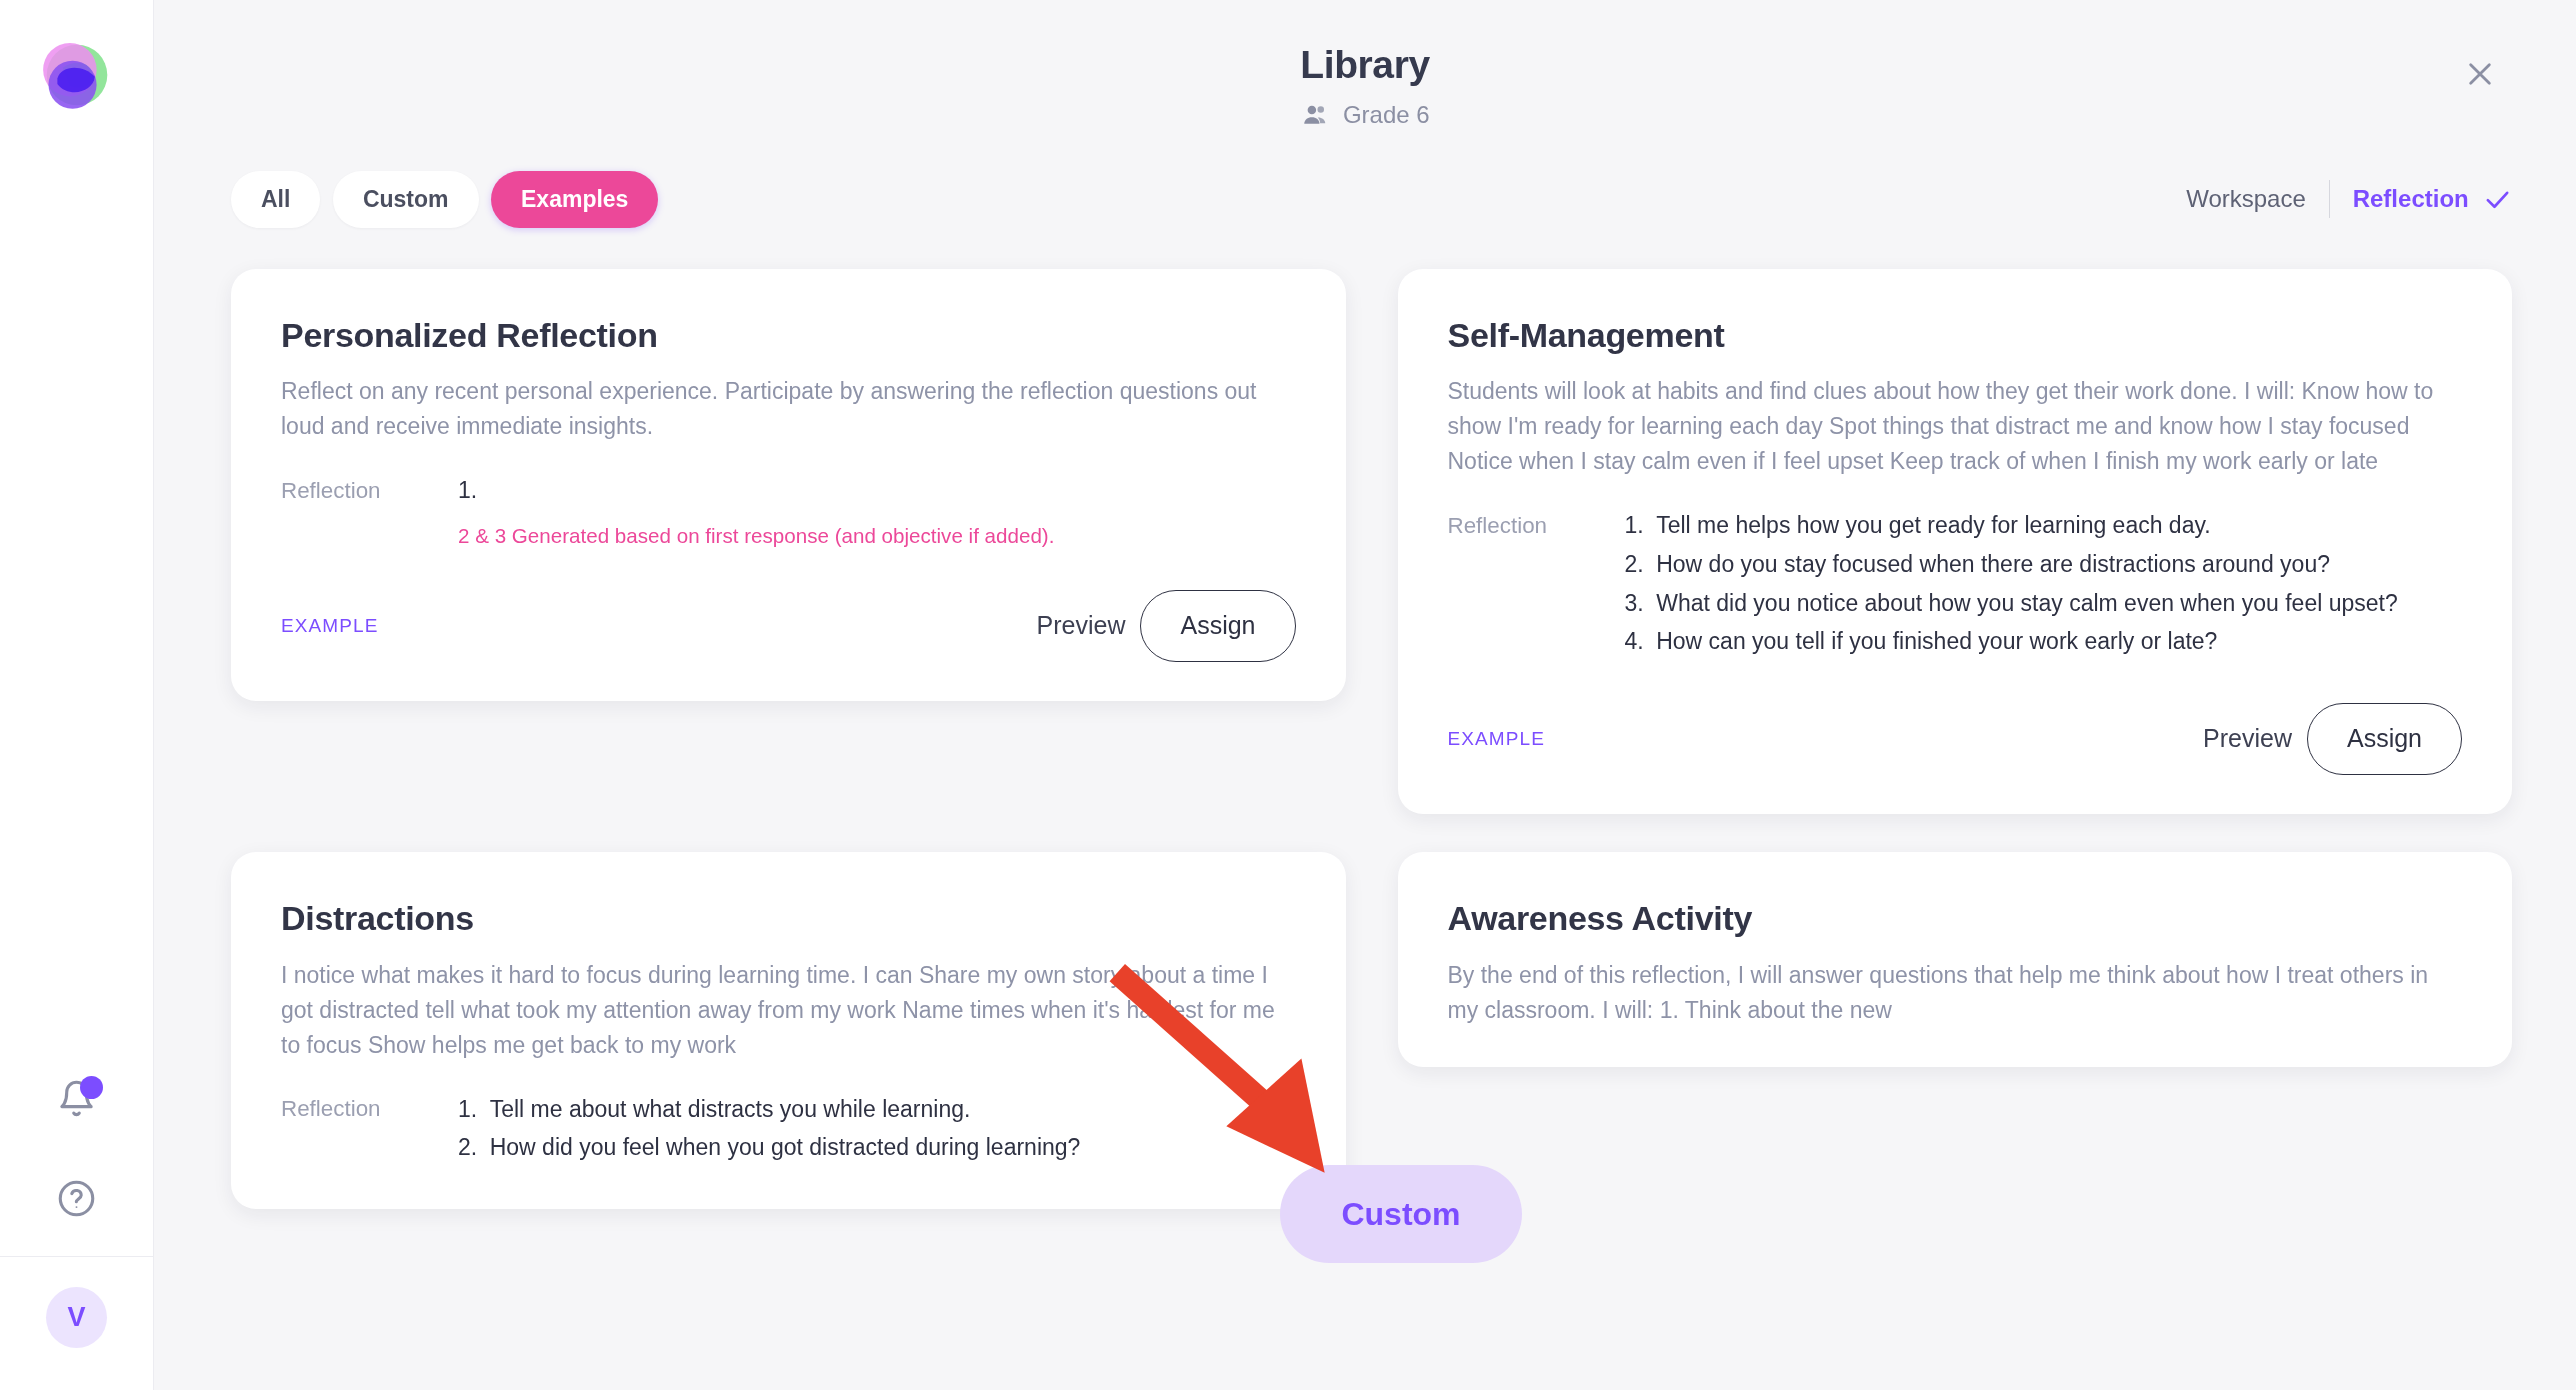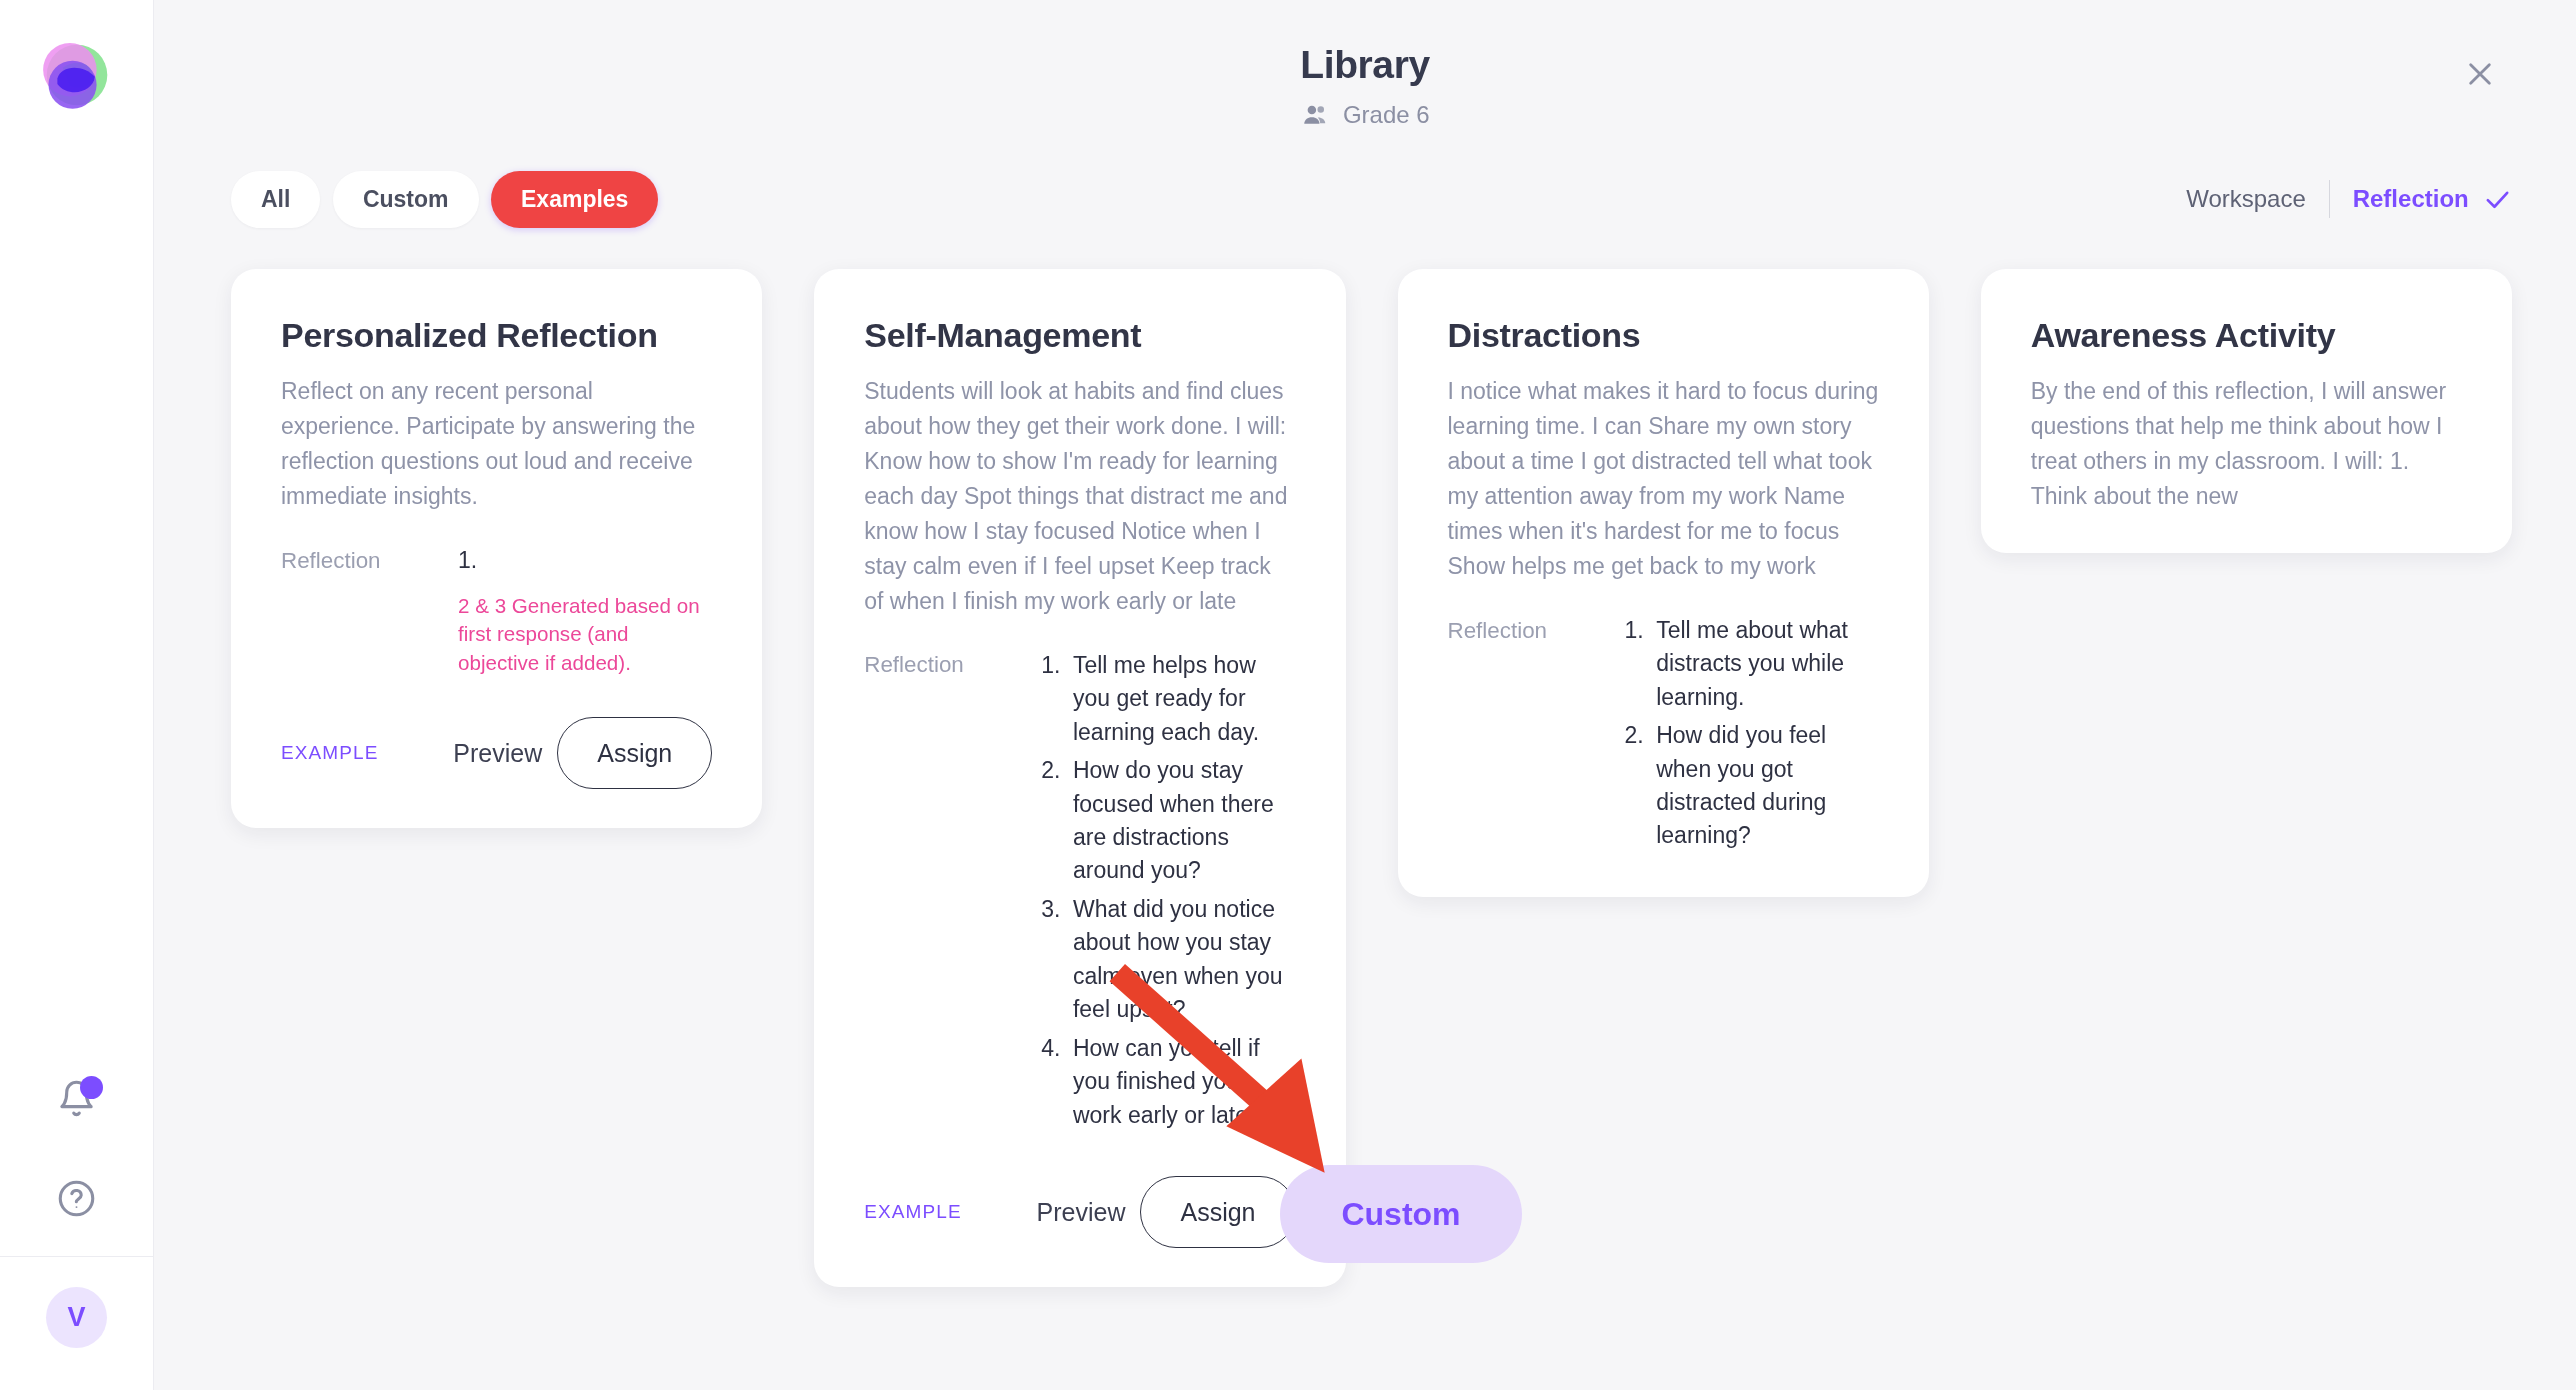--- a/index.html
+++ b/index.html
@@ -75,33 +75,33 @@
   .tabs { display: flex; gap: 12.5px; }
   .tab {
     border: none; cursor: pointer;
     padding: 0 30px; height: 57px; border-radius: 30px;
     background: #ffffff; color: #4b4f60;
     font-size: 23px; font-weight: bold;
     font-family: "Liberation Sans", sans-serif;
     display: flex; align-items: center; justify-content: center;
     box-shadow: 0 0.9px 2.7px rgba(30,30,60,0.05);
   }
-  .tab.active { background: #ef4444; color: #ffffff; box-shadow: 0 1.8px 7.2px rgba(124,77,255,0.28); }
+  .tab.active { background: #ec4899; color: #ffffff; box-shadow: 0 1.8px 7.2px rgba(124,77,255,0.28); }
 
   .ctx { display: flex; align-items: center; gap: 23px; }
   .ctx-item { font-size: 24px; color: #5e6275; cursor: pointer; }
   .ctx-sep { width: 0.9px; height: 38px; background: #d6d7de; }
   .ctx-item.active { color: #7c4dff; font-weight: bold; display: flex; align-items: center; gap: 14.3px; }
 
   
   .grid {
     margin-top: 41px;
     padding: 0 64px 0 77px;
     display: grid;
-    grid-template-columns: 1fr 1fr 1fr 1fr;
+    grid-template-columns: 1fr 1fr;
     column-gap: 52px;
     row-gap: 38px;
     align-items: start;
   }
   .card {
     background: #ffffff;
     border-radius: 25px;
     padding: 47px 50px 39px 50px;
     box-shadow: 0 5.4px 19.7px rgba(35,35,60,0.07);
   }

